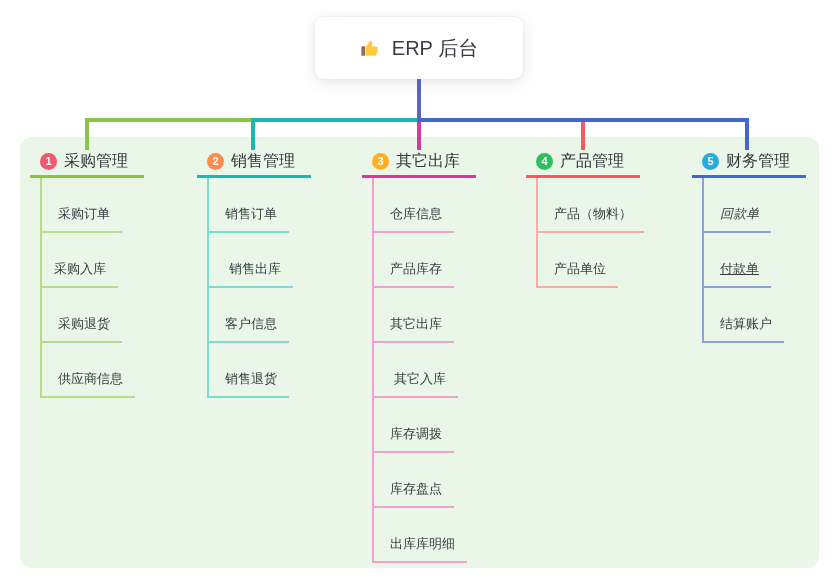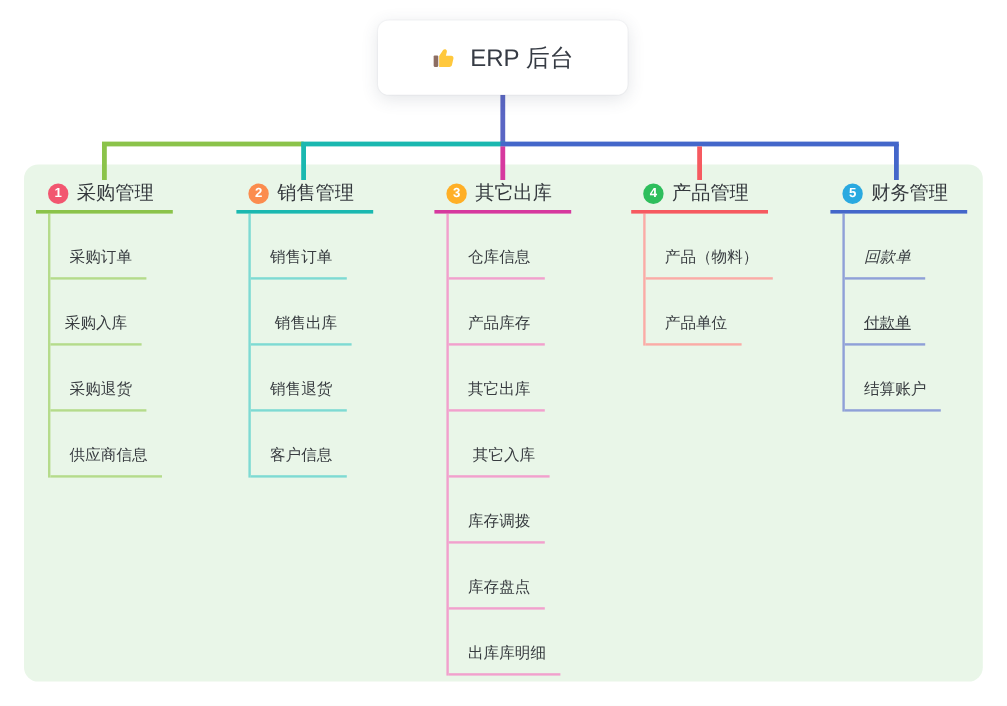--- a/index.html
+++ b/index.html
@@ -106,25 +106,25 @@
     <div class="children" style="border-color: rgb(126, 218, 211);">
   <div class="child">
     <span class="child-node" style="border-color: rgb(126, 218, 211); margin-top: 20px;">销售订单</span>
   </div>
 
   <div class="child">
     <span class="child-node" style="border-color: rgb(126, 218, 211); padding-left: 20px;">销售出库</span>
   </div>
 
   <div class="child">
+    <span class="child-node" style="border-color: rgb(126, 218, 211);">客户信息</span>
+  </div>
+
+  <div class="child">
     <span class="child-node" style="border-color: rgb(126, 218, 211);">销售退货</span>
-  </div>
-
-  <div class="child">
-    <span class="child-node" style="border-color: rgb(126, 218, 211);">客户信息</span>
   </div>
 </div>
   </section>
 
   <section class="branch" style="left: 362px;">
     <div class="branch-label" style="border-color: rgb(214, 57, 158);">
       <span class="badge" style="background: rgb(255, 175, 38);">3</span>
       <span class="branch-title">其它出库</span>
     </div>
     <div class="children" style="border-color: rgb(242, 160, 205);">

